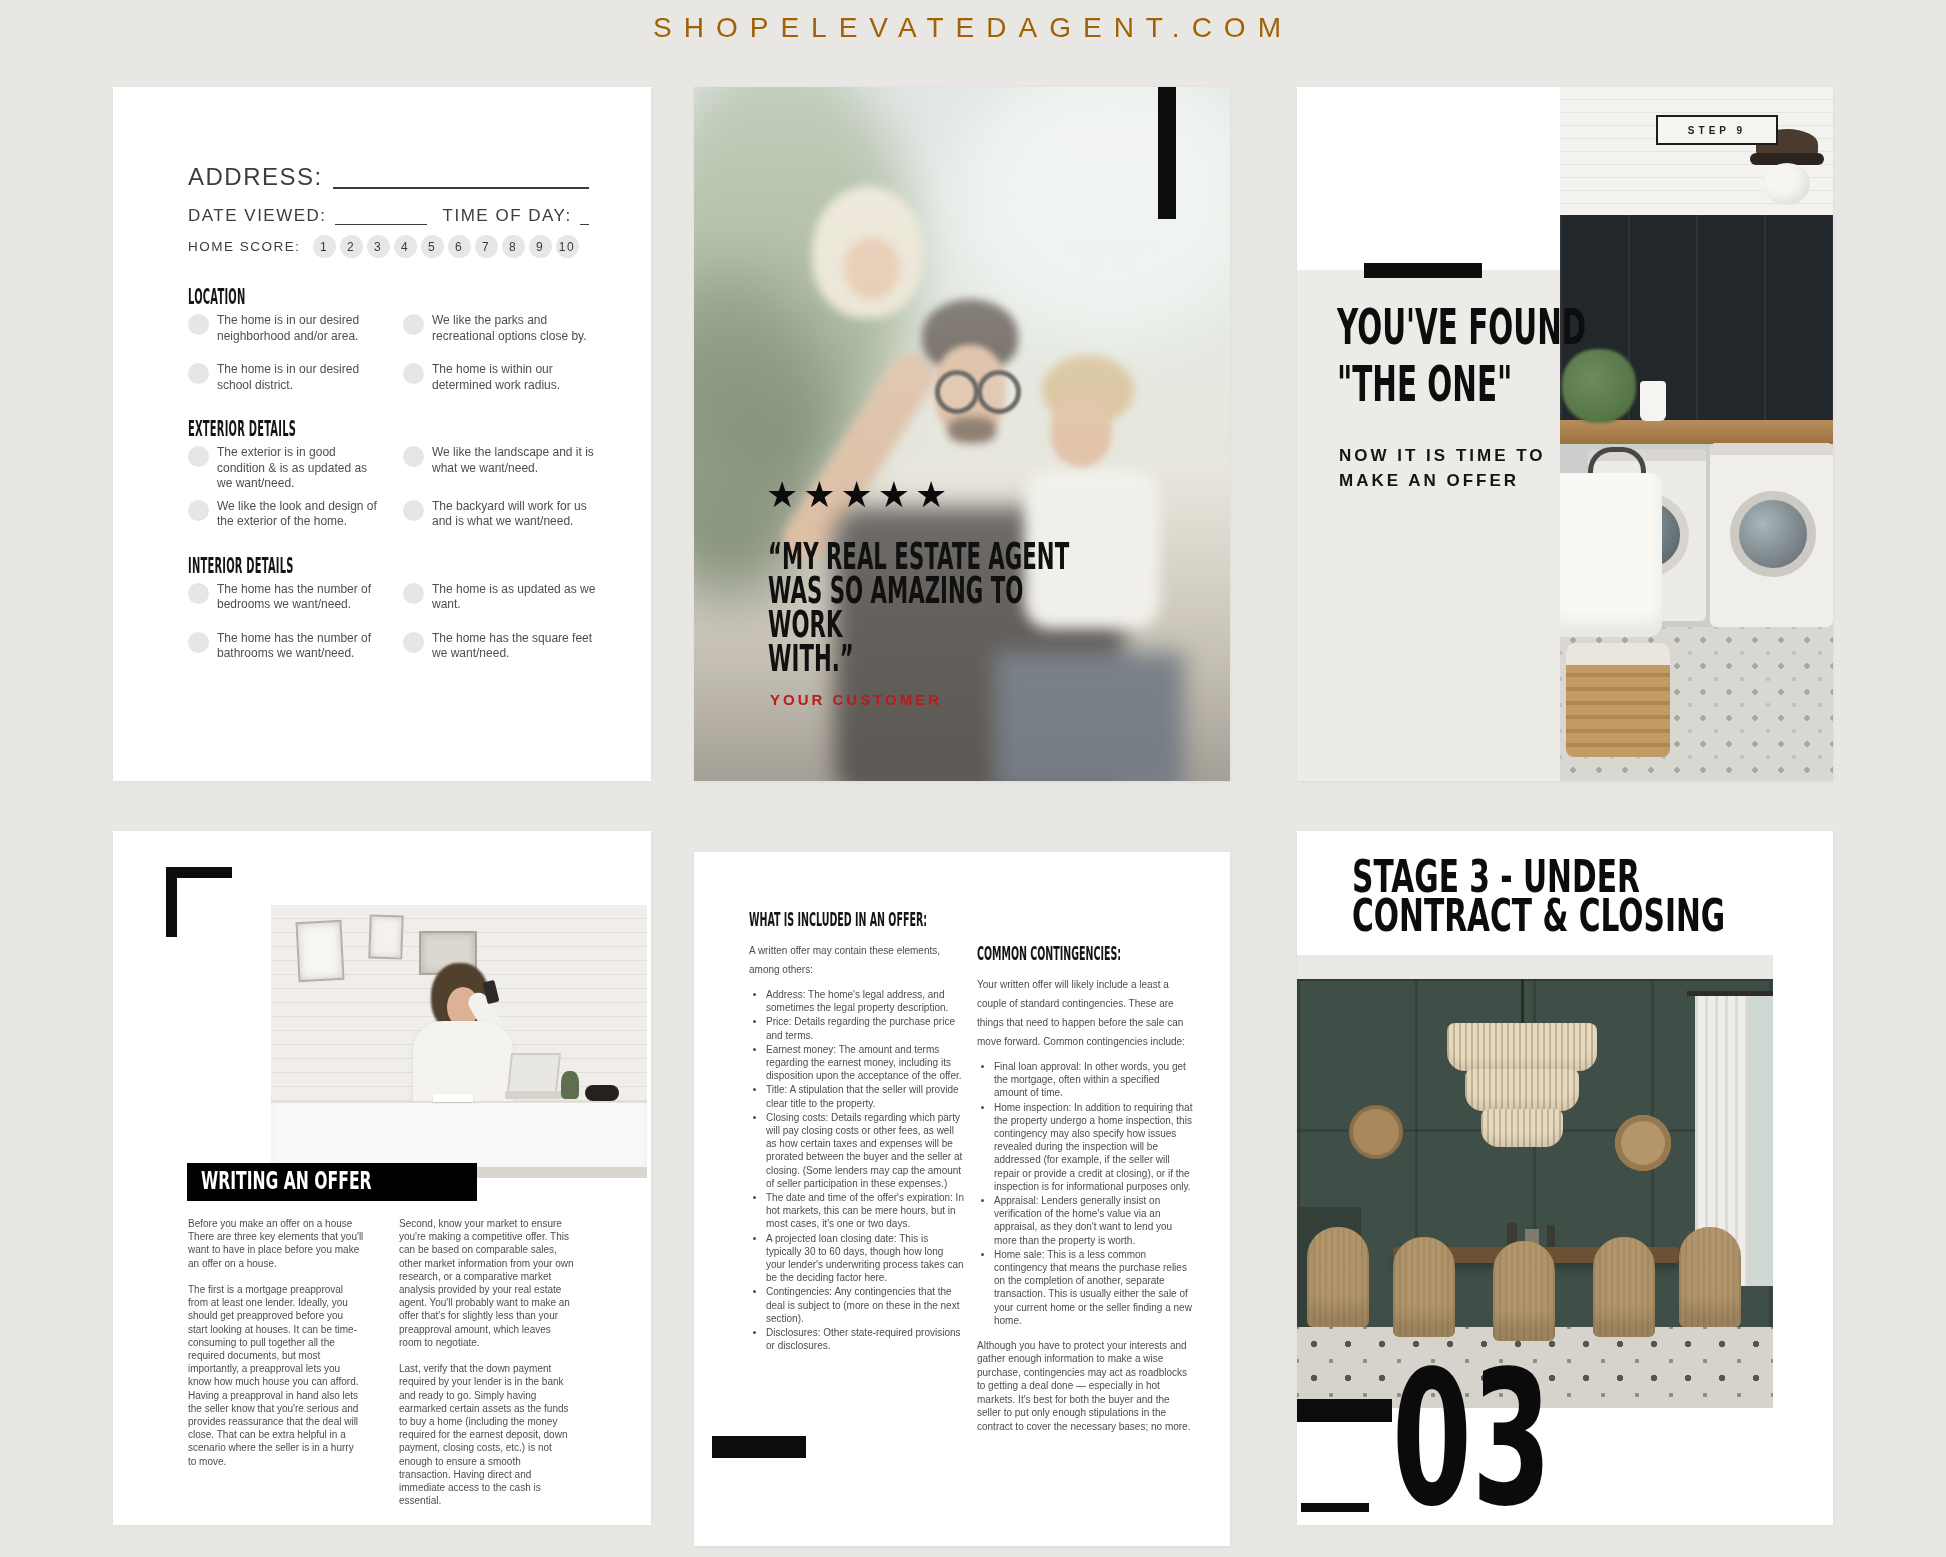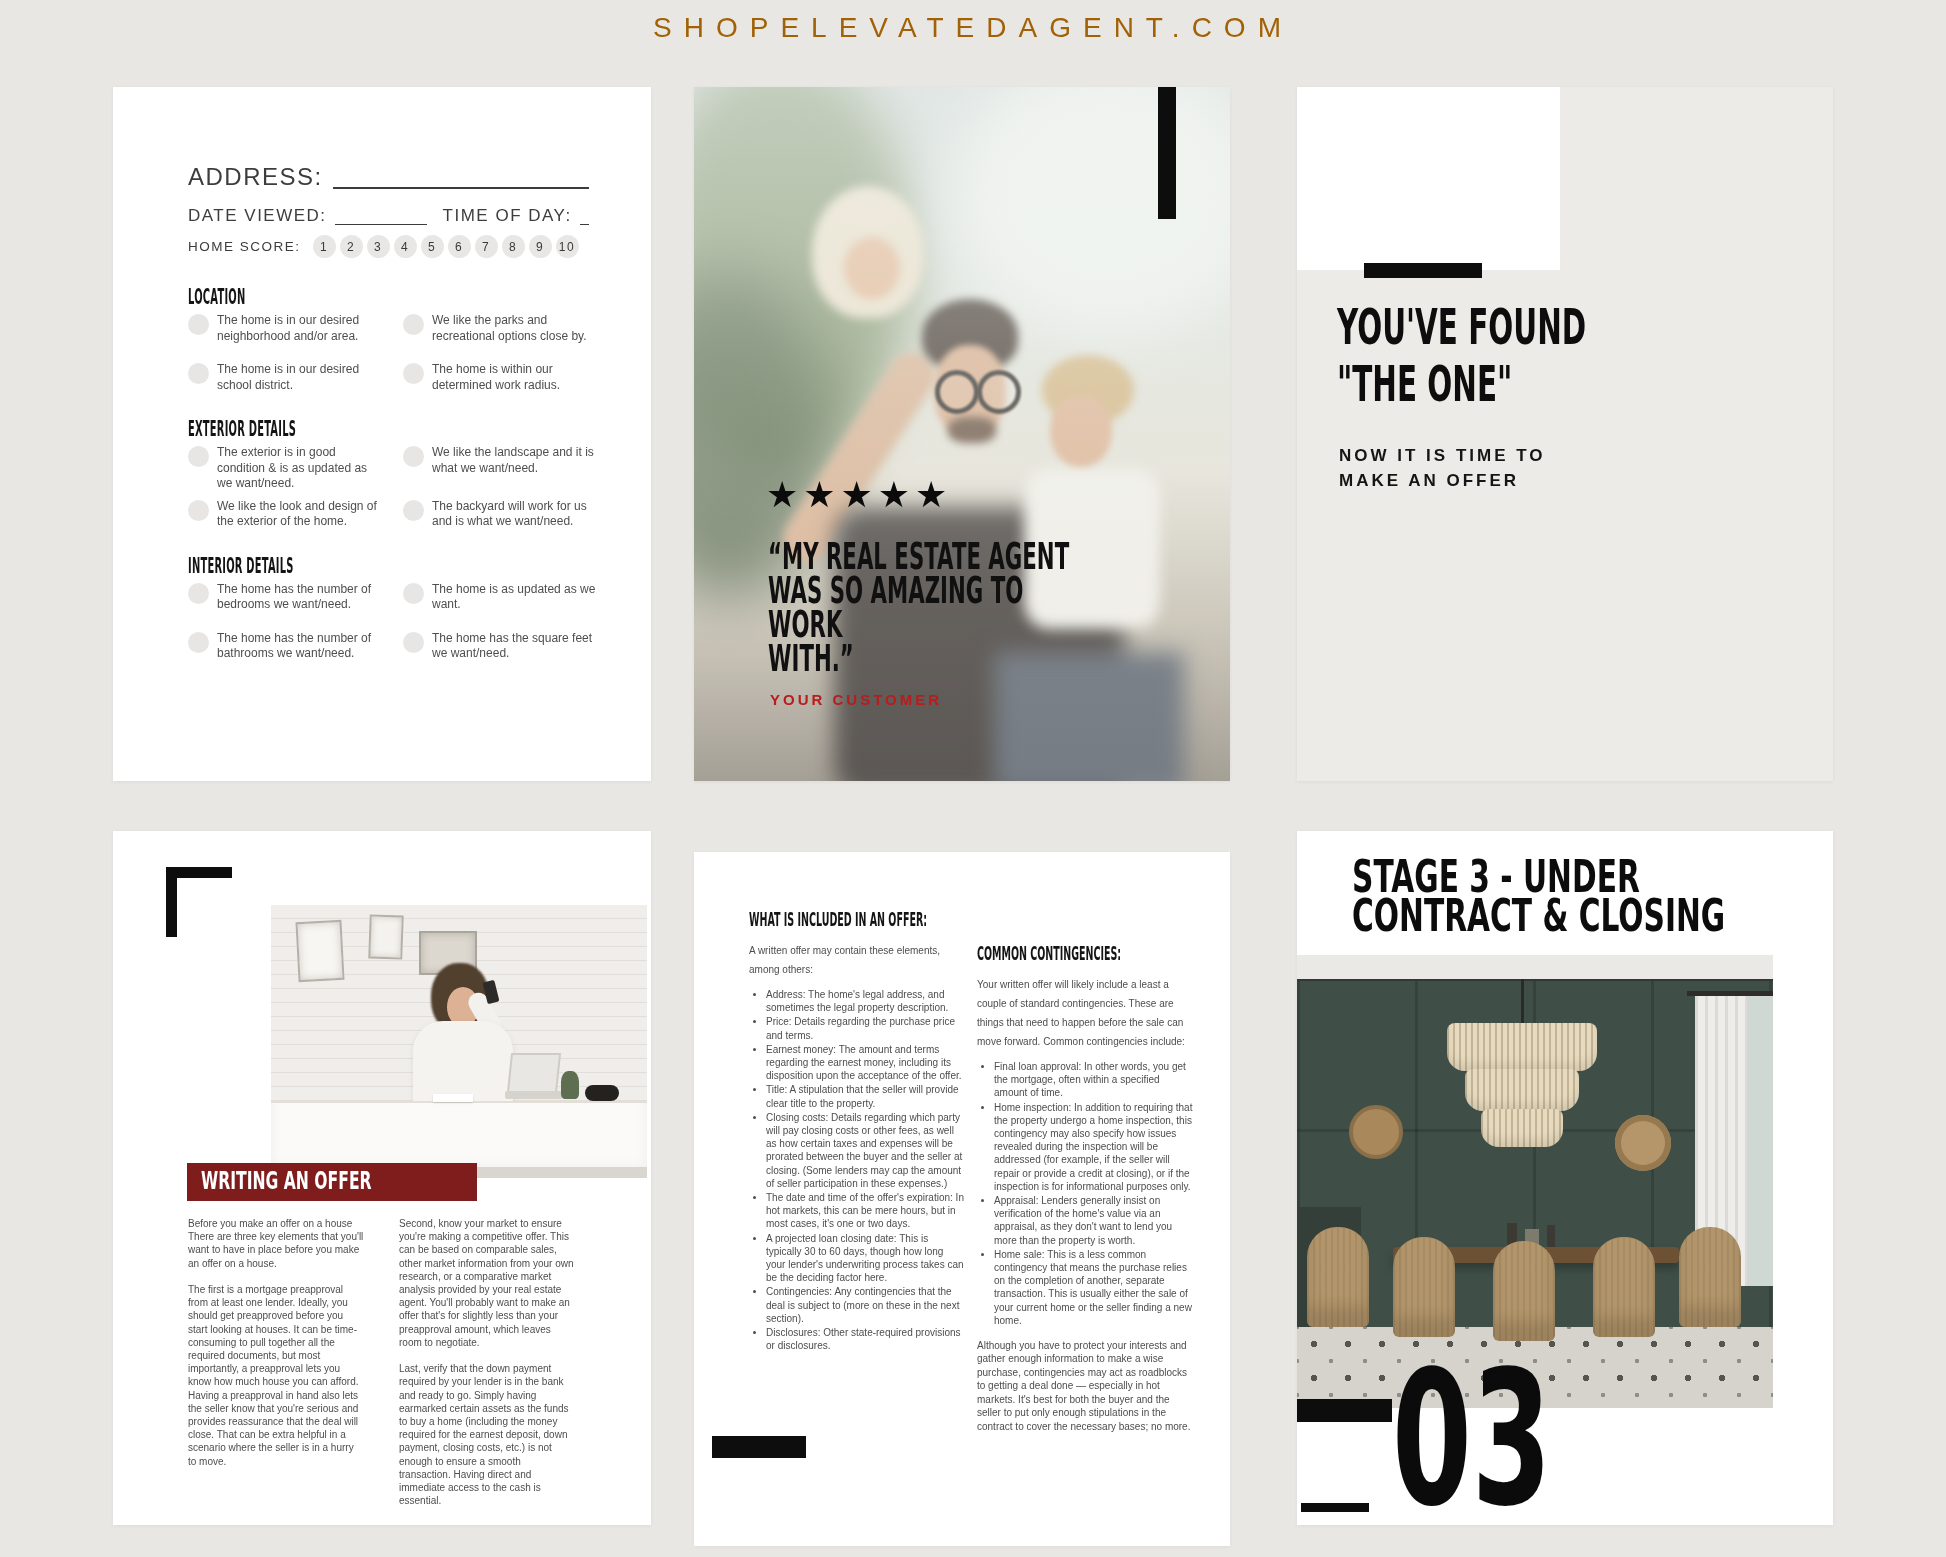--- a/index.html
+++ b/index.html
@@ -108,21 +108,21 @@
   .p4-arm{left:204px;top:86px;width:20px;height:46px;background:#f2f1ee;transform:rotate(-30deg);border-radius:10px;}
   .p4-phone{left:214px;top:76px;width:12px;height:22px;background:#2c2b29;transform:rotate(-14deg);border-radius:2px;}
   .p4-sweater{left:142px;top:116px;width:100px;height:96px;background:#f4f3f0;border-radius:30px 30px 8px 8px;box-shadow:0 2px 6px rgba(0,0,0,.08);}
   .p4-laptop-screen{left:238px;top:148px;width:46px;height:36px;background:#e9e7e3;border:2px solid #cfccc5;transform:skewX(-6deg);}
   .p4-laptop-base{left:234px;top:186px;width:58px;height:8px;background:#d6d3cd;border-radius:2px;}
   .p4-papers{left:162px;top:189px;width:40px;height:8px;background:#ffffff;box-shadow:0 1px 2px rgba(0,0,0,.15);}
   .p4-plant{left:290px;top:166px;width:18px;height:28px;background:#5d6f50;border-radius:40% 40% 20% 20%;}
   .p4-headphones{left:314px;top:180px;width:34px;height:16px;background:#23221f;border-radius:10px;}
   .p4-desk{left:0;top:196px;width:376px;height:77px;background:#fbfaf8;border-top:2px solid #e3dfd8;box-shadow:inset 0 -12px 14px rgba(0,0,0,.05);}
   .p4-floor{left:0;top:262px;width:376px;height:11px;background:#d9d5cf;}
-  .p4-titlebar{position:absolute;left:74px;top:332px;background:#7f1d1d;color:#fff;padding:6px 14px 8px;z-index:2;}
+  .p4-titlebar{position:absolute;left:74px;top:332px;background:#000000;color:#fff;padding:6px 14px 8px;z-index:2;}
   .p4-titlebar .cond{font-size:24px;line-height:24px;transform:scaleX(.65);white-space:nowrap;}
   .p4-col{position:absolute;top:386px;width:176px;font-size:10px;line-height:13.2px;color:#4d4d4d;}
   .p4-col1{left:75px;} .p4-col2{left:286px;}
 
   
   .p5-col{position:absolute;width:216px;color:#4d4d4d;}
   .p5-colL{left:55px;top:56px;} .p5-colR{left:283px;top:90px;}
   .p5-title{font-size:19px;line-height:22px;transform:scaleX(.5);color:#141414;white-space:nowrap;}
   .p5-intro{margin-top:11px;font-size:10px;line-height:19px;}
   .p5-ul{margin:9px 0 0 0;padding-left:17px;}
@@ -280,20 +280,38 @@
   <div class="abs p2-bar"></div>
   <div class="abs p2-stars">★★★★★</div>
   <div class="abs p2-quote cond">“MY REAL ESTATE AGENT
 WAS SO AMAZING TO WORK
 WITH.”</div>
   <div class="abs p2-attrib">YOUR CUSTOMER</div>
 </div>
 
 <div class="page" id="p3">
   <div class="abs p3-white"></div>
+  <div class="photo p3-photo">
+    <div class="ph p3-ceiling"></div>
+    <div class="ph p3-badge">STEP 9</div>
+    <div class="ph p3-fixture-dome"></div>
+    <div class="ph p3-fixture-base"></div>
+    <div class="ph p3-fixture-globe"></div>
+    <div class="ph p3-cabinets"></div>
+    <div class="ph p3-counter"></div>
+    <div class="ph p3-backwall"></div>
+    <div class="ph p3-plant"></div>
+    <div class="ph p3-pitcher"></div>
+    <div class="ph p3-floor"></div>
+    <div class="ph p3-washer"></div>
+    <div class="ph p3-dryer"></div>
+    <div class="ph p3-faucet"></div>
+    <div class="ph p3-sink"></div>
+    <div class="ph p3-basket"></div>
+  </div>
   <div class="abs p3-bar"></div>
   <div class="abs p3-title cond">YOU'VE FOUND
 "THE ONE"</div>
   <div class="abs p3-sub pre">NOW IT IS TIME TO
 MAKE AN OFFER</div>
 </div>
 
 <div class="page" id="p4">
   <div class="abs p4-bracket-h"></div>
   <div class="abs p4-bracket-v"></div>

